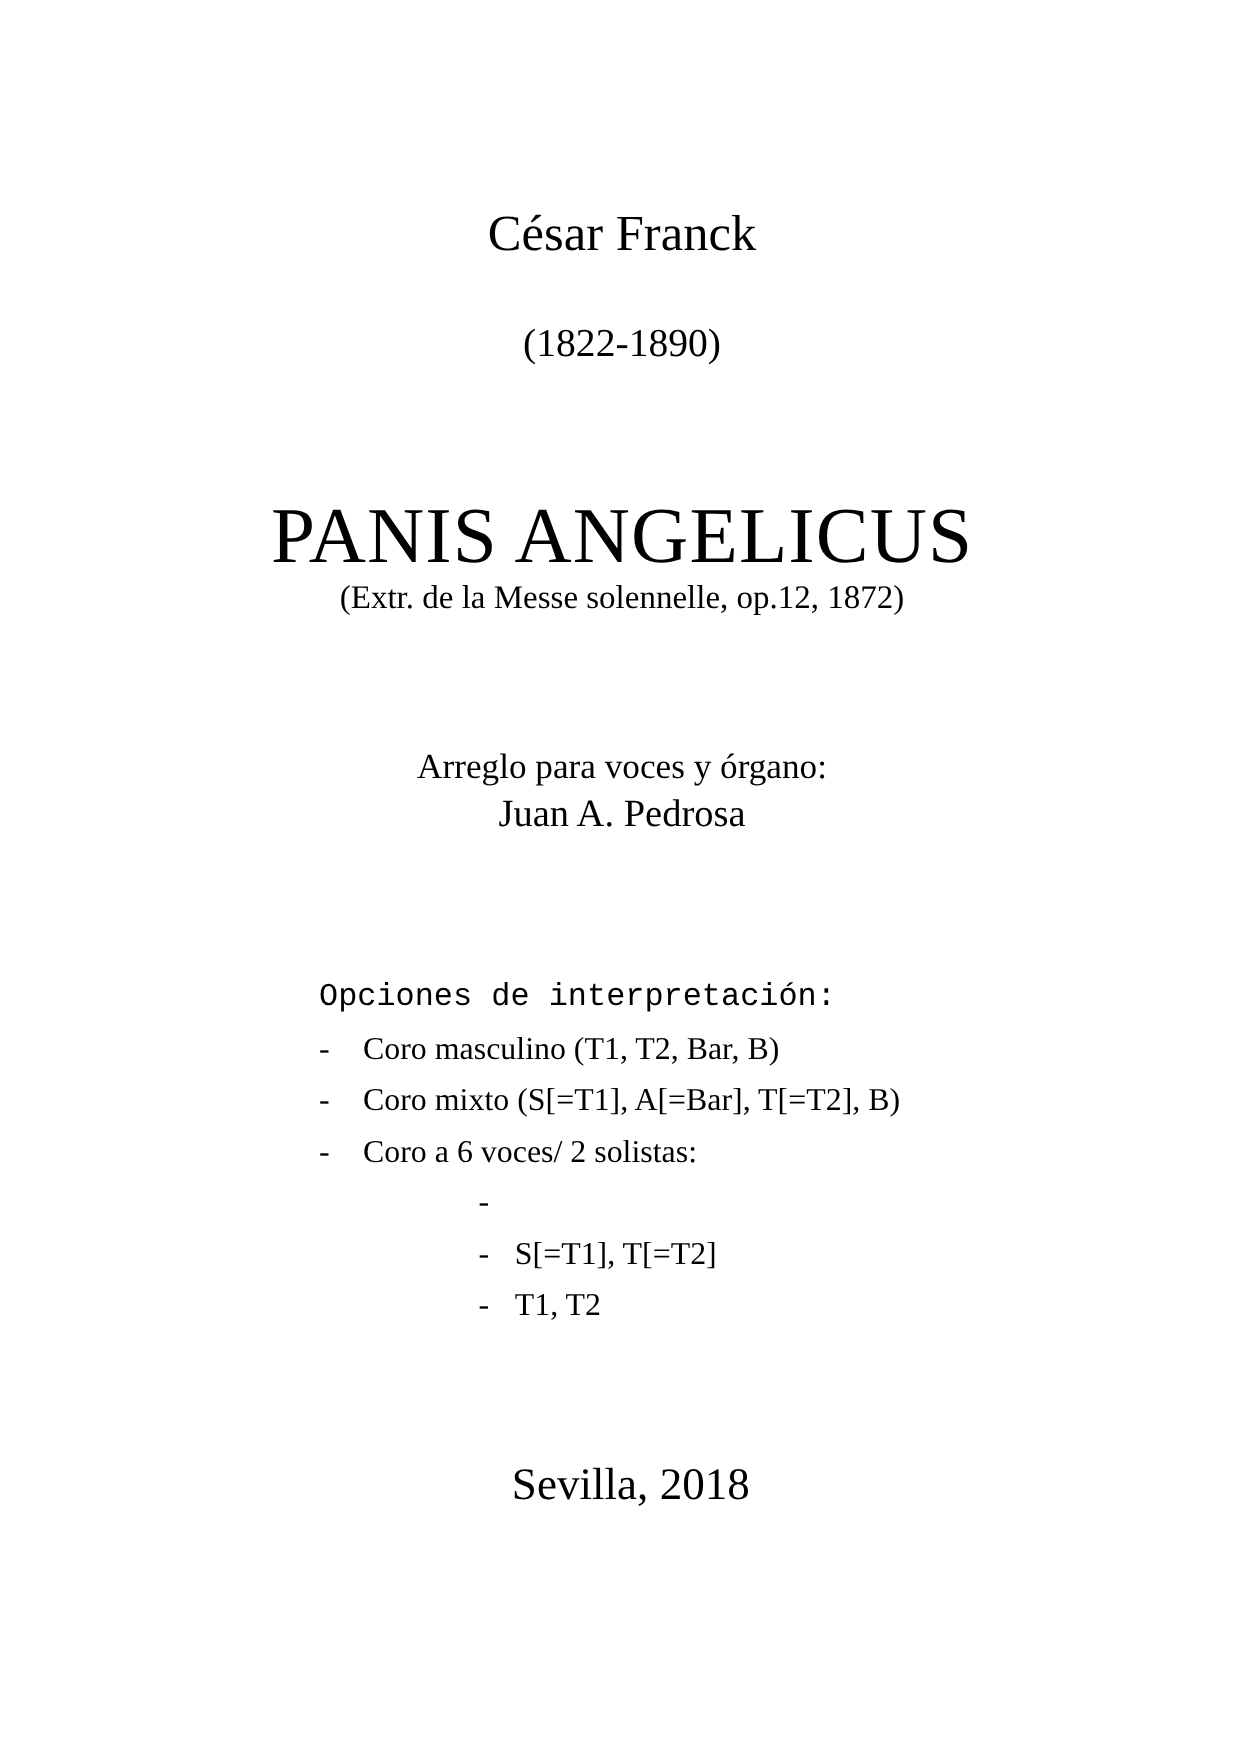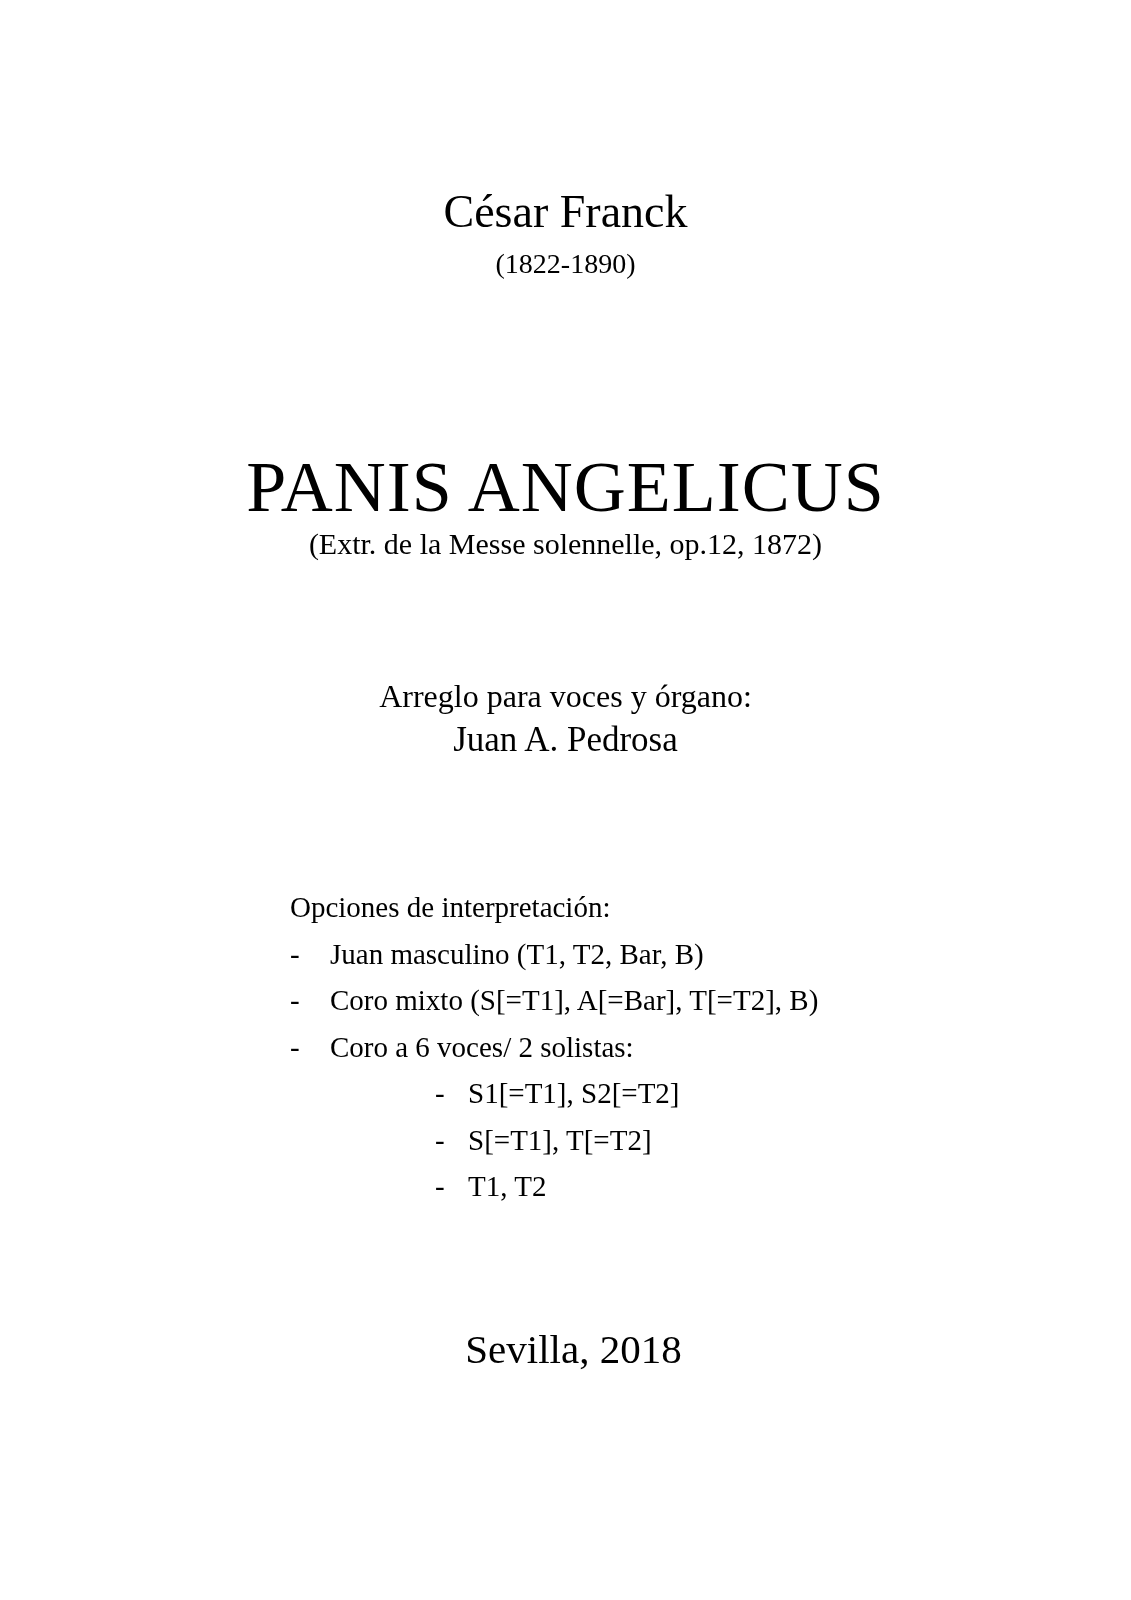--- a/index.html
+++ b/index.html
@@ -21,22 +21,23 @@
     left: 0;
     width: 100%;
     text-align: center;
   }
   .composer-block { top: 186px; }
   .composer-name {
     font-size: 46px;
     line-height: 52px;
   }
   .composer-dates {
-    font-size: 28px;
+    font-size: 36px;
     line-height: 52px;
+    margin-top: 48px;
   }
   .title-block { top: 448px; }
   .work-title {
     font-size: 72px;
     line-height: 78px;
     letter-spacing: 1px;
   }
   .work-subtitle {
     font-size: 30px;
     line-height: 36px;
@@ -52,20 +53,21 @@
   }
   .options-block {
     position: absolute;
     top: 884px;
     left: 290px;
     font-size: 29px;
     line-height: 46.5px;
   }
   .options-heading {
     margin: 0 0 0 0;
+    font-family: Liberation Mono, monospace;
   }
   .opt-row {
     display: flex;
     align-items: baseline;
   }
   .opt-row .dash {
     width: 40px;
     flex: 0 0 40px;
   }
   .sub-row {
@@ -100,34 +102,33 @@
   <div class="centered arranger-block">
     <div class="arrangement-label">Arreglo para voces y órgano:</div>
     <div class="arranger-name">Juan A. Pedrosa</div>
   </div>
 
   <div class="options-block">
     <div class="options-heading">Opciones de interpretación:</div>
 
     <div class="opt-row">
       <span class="dash">-</span>
-      <span>Juan masculino (T1, T2, Bar, B)</span>
+      <span>Coro masculino (T1, T2, Bar, B)</span>
     </div>
     <div class="opt-row">
       <span class="dash">-</span>
       <span>Coro mixto (S[=T1], A[=Bar], T[=T2], B)</span>
     </div>
     <div class="opt-row">
       <span class="dash">-</span>
       <span>Coro a 6 voces/ 2 solistas:</span>
     </div>
 
     <div class="opt-row sub-row">
       <span class="dash">-</span>
-      <span>S1[=T1], S2[=T2]</span>
     </div>
     <div class="opt-row sub-row">
       <span class="dash">-</span>
       <span>S[=T1], T[=T2]</span>
     </div>
     <div class="opt-row sub-row">
       <span class="dash">-</span>
       <span>T1, T2</span>
     </div>
   </div>

